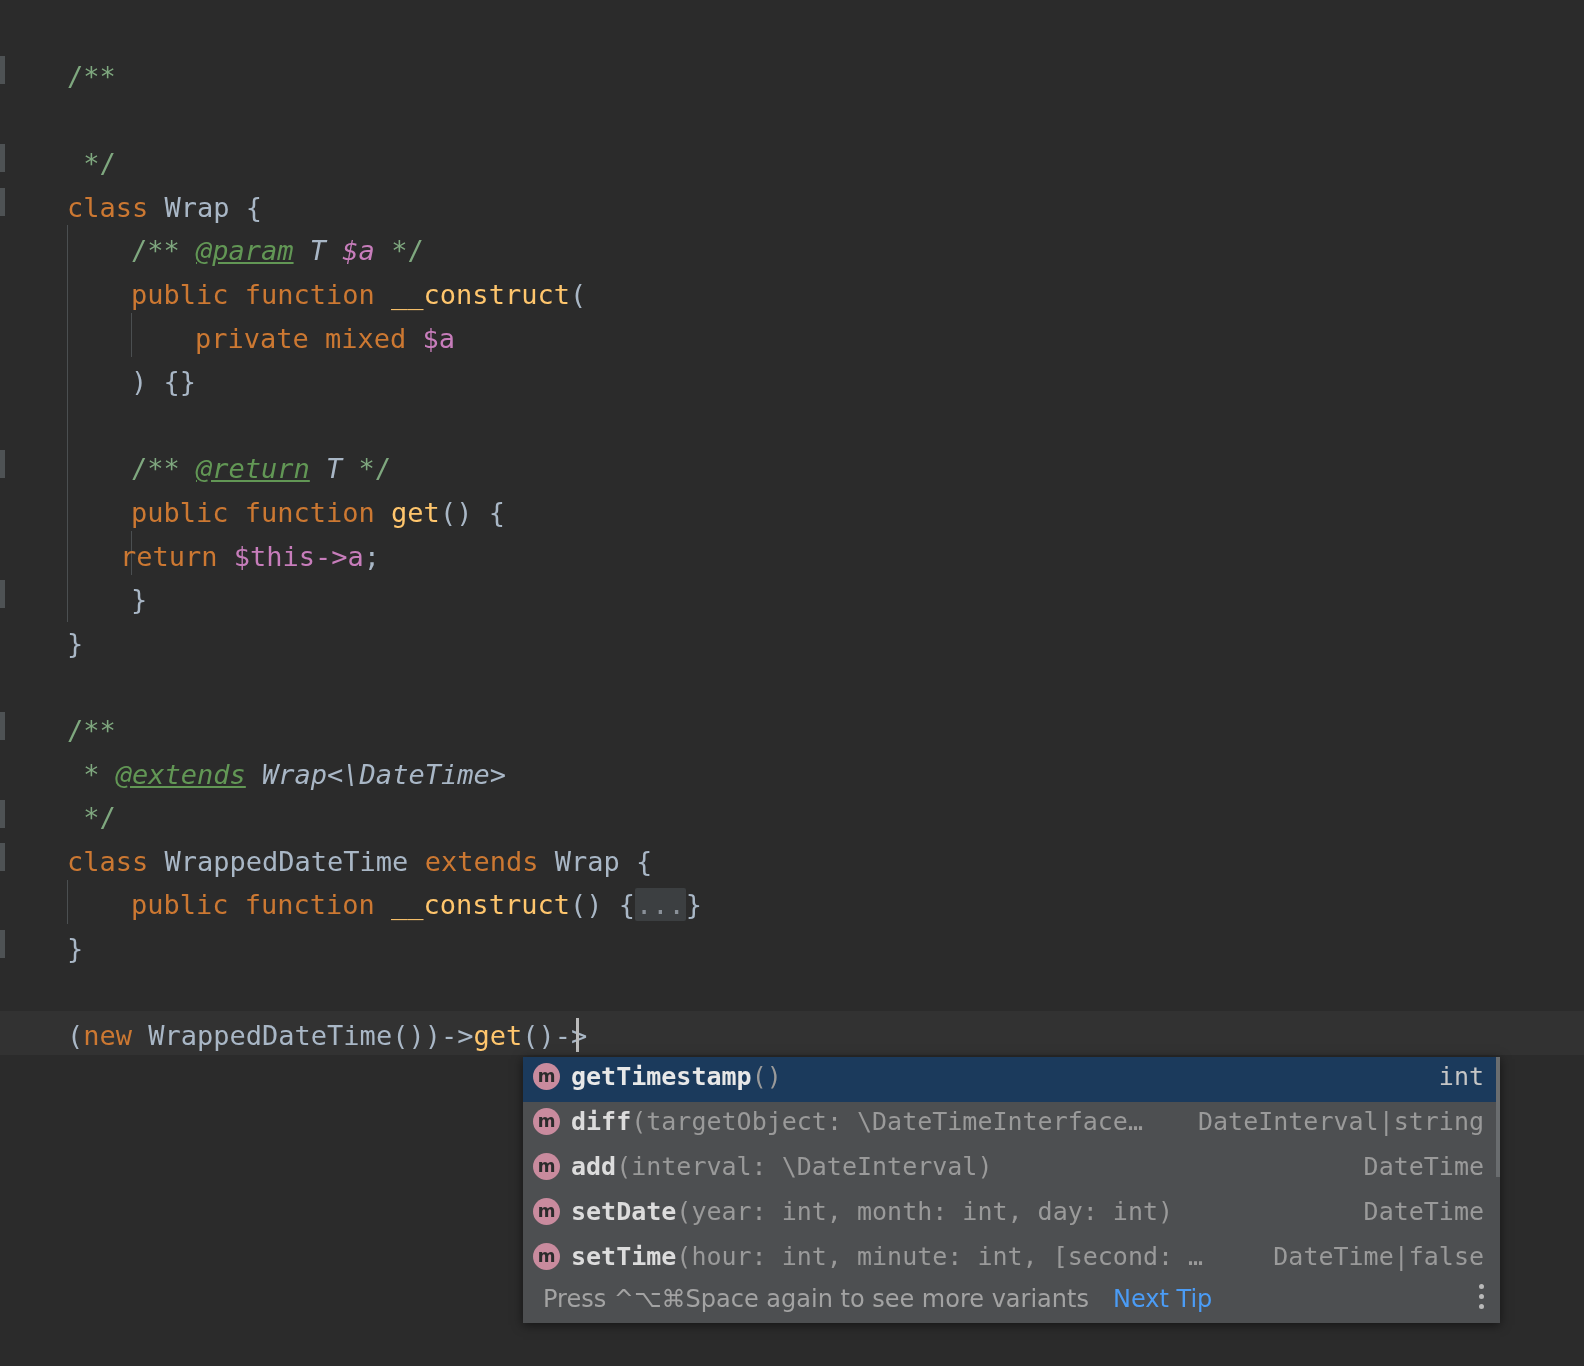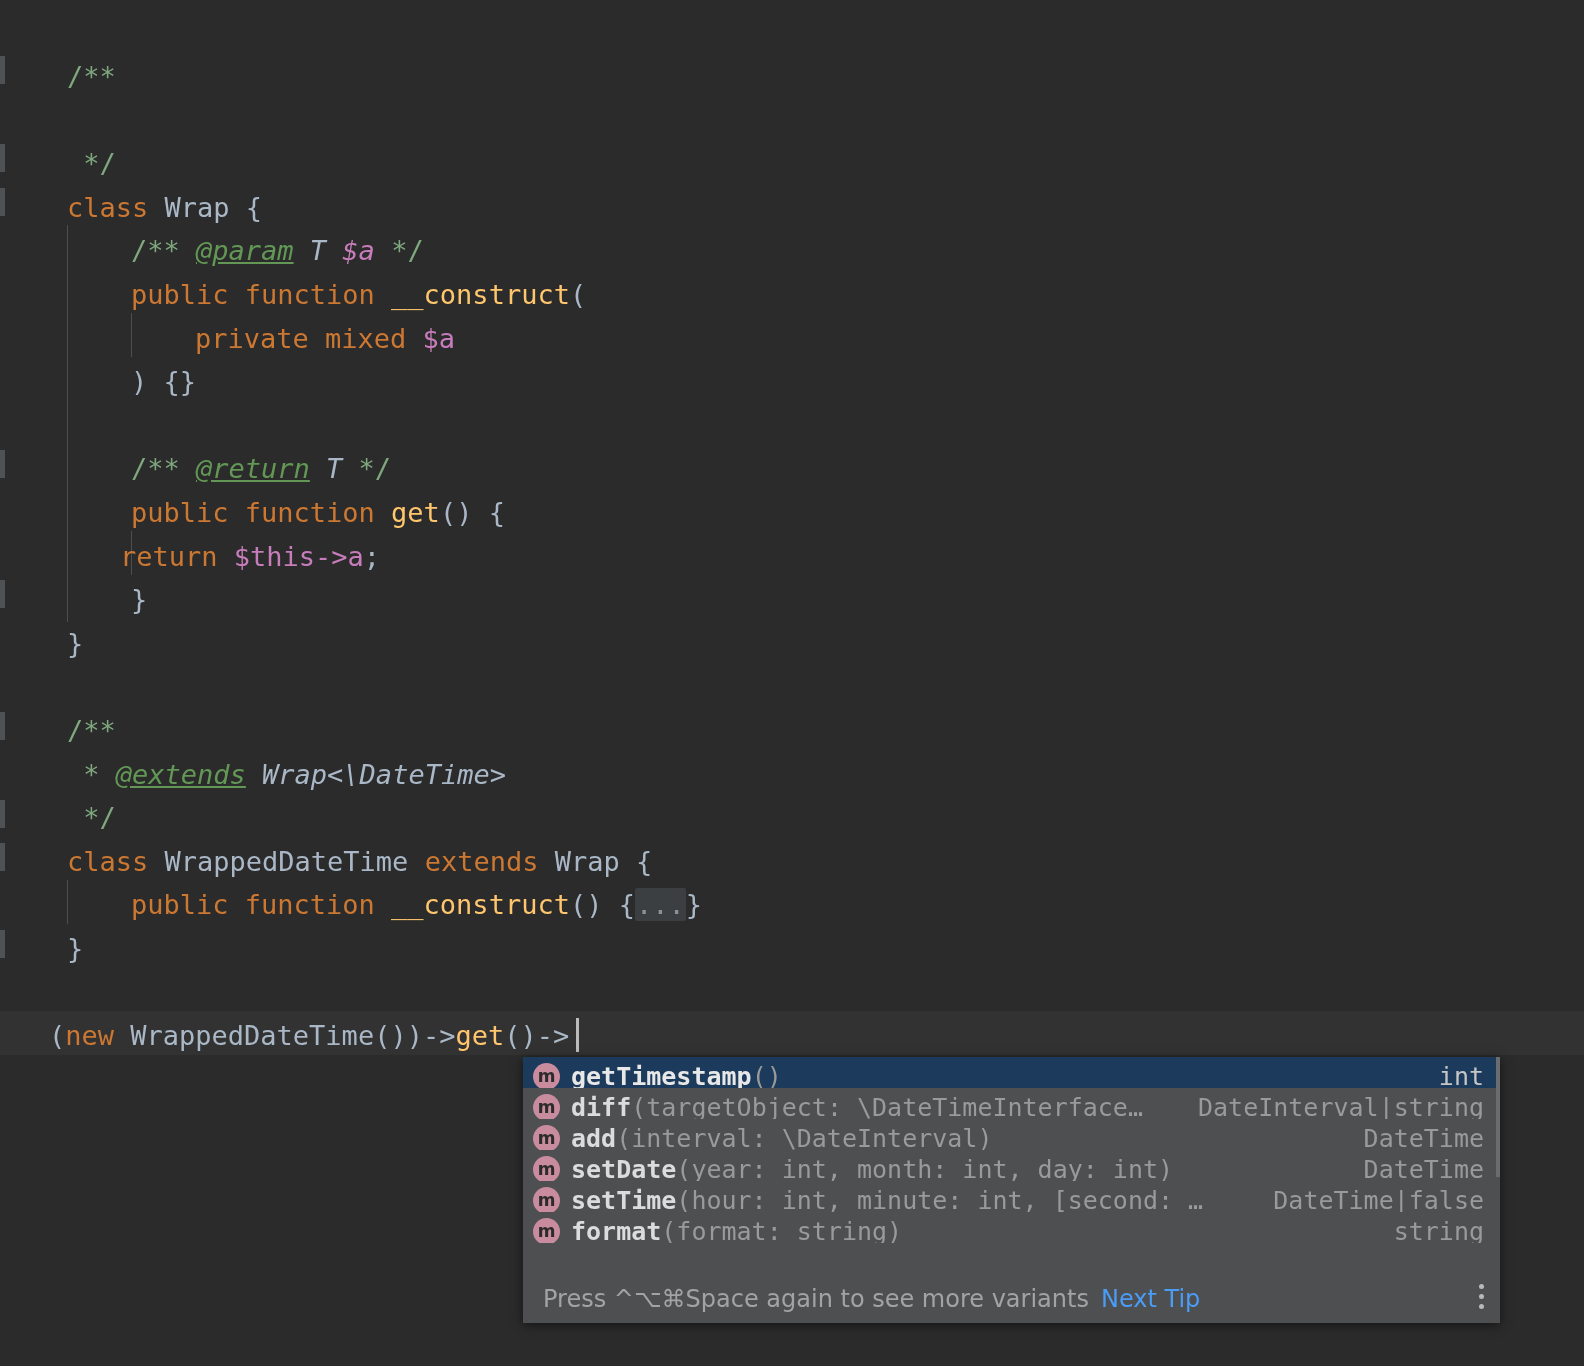--- a/index.html
+++ b/index.html
@@ -117,21 +117,21 @@
   }
   #popup-list {
     position: absolute;
     left: 0; top: 0;
     width: 977px;
     height: 216px;
     overflow: hidden;
   }
   .cmp-row {
     position: relative;
-    height: 31px;
+    height: 45px;
     line-height: 39.6px;
     white-space: nowrap;
     overflow: hidden;
     font-size: 25px;
   }
   .cmp-row.selected { background: #1b3a5c; }
   .cmp-left {
     position: absolute;
     left: 10px; top: 0;
     white-space: nowrap;
@@ -181,21 +181,21 @@
     top: 9px;
     font-size: 24px;
     line-height: 32px;
     color: #a3a3a3;
     font-family: "DejaVu Sans", "Liberation Sans", sans-serif;
     white-space: nowrap;
   }
   #popup-status .st-link {
     color: #4b9cf5;
     cursor: pointer;
-    margin-left: 12px;
+    margin-left: 24px;
   }
   .kebab {
     position: absolute;
     right: 12px;
     top: 10px;
     width: 14px;
     height: 30px;
   }
   .kebab i {
     display: block;
@@ -260,21 +260,21 @@
       <div class="line" style="top: 578.2px;"><span style="padding-left: 131px;"><span class="t-punc">}</span></span></div>
       <div class="line" style="top: 621.8px;"><span style="padding-left: 67px;"><span class="t-punc">}</span></span></div>
       <div class="line" style="top: 665.4px;"><span style="padding-left: 67px;"></span></div>
       <div class="line" style="top: 709px;"><span style="padding-left: 67px;"><span class="t-comment">/**</span></span></div>
       <div class="line" style="top: 752.6px;"><span style="padding-left: 67px;"><span class="t-comment"> * </span><span class="t-tag">@extends</span><span class="t-doc-ital"> Wrap&lt;\DateTime&gt;</span></span></div>
       <div class="line" style="top: 796.2px;"><span style="padding-left: 67px;"><span class="t-comment"> */</span></span></div>
       <div class="line" style="top: 839.8px;"><span style="padding-left: 67px;"><span class="t-kw">class</span><span class="t-ident"> WrappedDateTime </span><span class="t-kw">extends</span><span class="t-ident"> Wrap {</span></span></div>
       <div class="line" style="top: 883.4px;"><span style="padding-left: 131px;"><span class="t-kw">public function </span><span class="t-fn">__construct</span><span class="t-punc">() {</span><span class="fold">...</span><span class="t-punc">}</span></span></div>
       <div class="line" style="top: 927px;"><span style="padding-left: 67px;"><span class="t-punc">}</span></span></div>
       <div class="line" style="top: 970.6px;"><span style="padding-left: 67px;"></span></div>
-      <div class="line" style="top: 1014.2px;"><span style="padding-left: 49px;"><span class="t-punc">(</span><span class="t-kw">new</span><span class="t-ident"> WrappedDateTime())-&gt;</span><span class="t-fn">get</span><span class="t-punc">()-&gt;</span></span></div>
+      <div class="line" style="top: 1014.2px;"><span style="padding-left: 67px;"><span class="t-punc">(</span><span class="t-kw">new</span><span class="t-ident"> WrappedDateTime())-&gt;</span><span class="t-fn">get</span><span class="t-punc">()-&gt;</span></span></div>
     </div>
 
   <div class="caret" style="left:576px; top:1018px;"></div>
   <div class="squiggle" style="left:578px; top:1044px;">
     
   </div>
 </div>
 
 <div id="popup">
   <div id="popup-list">

